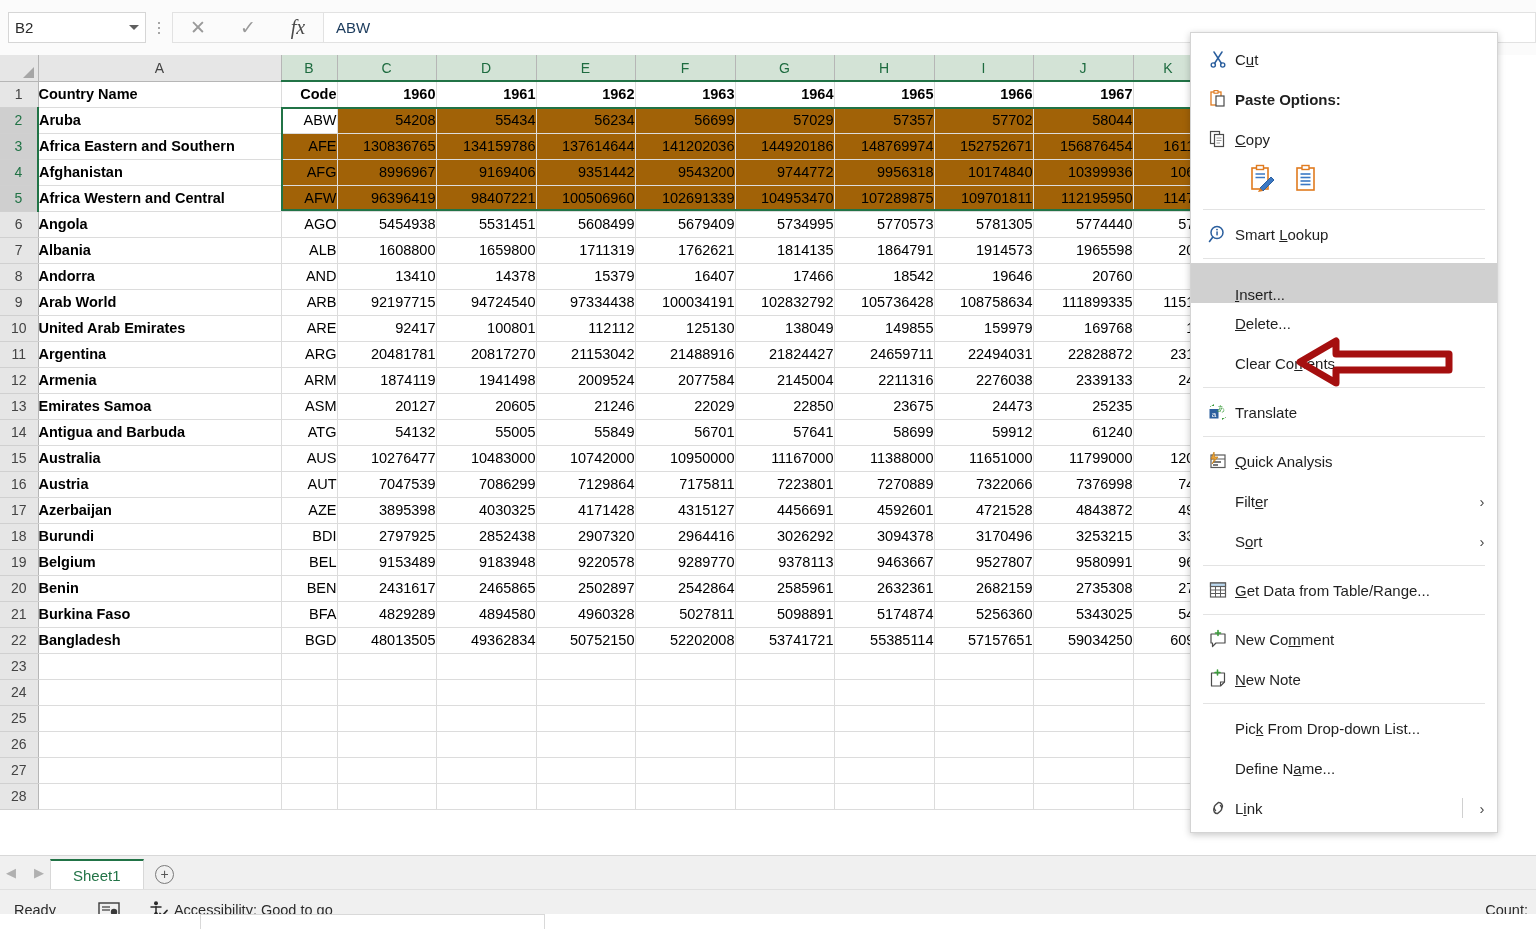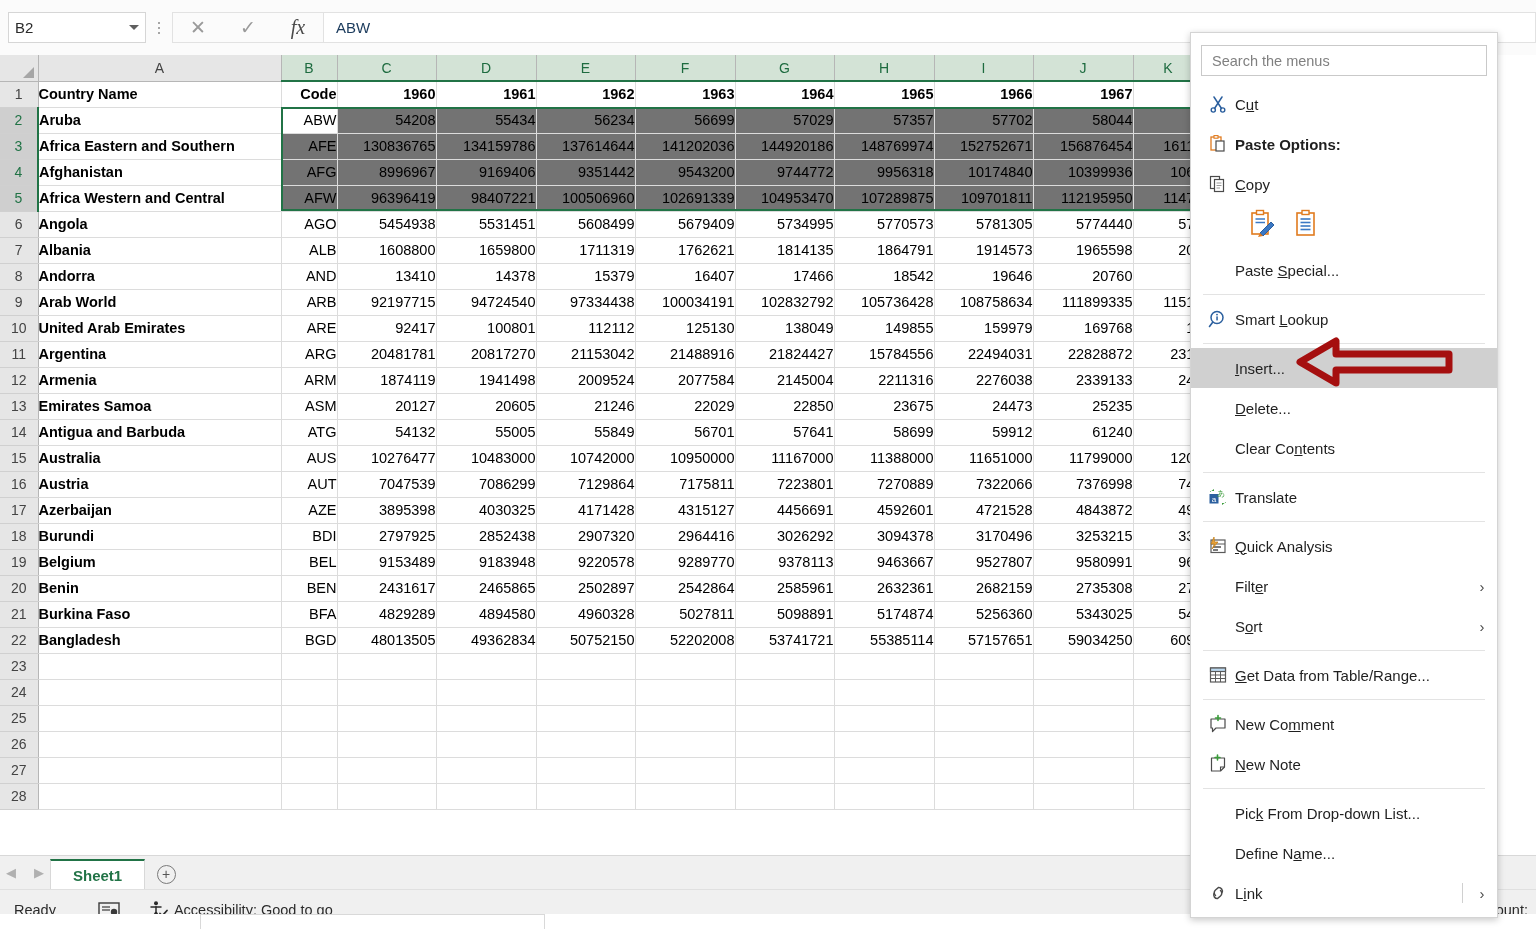--- a/index.html
+++ b/index.html
@@ -85,41 +85,41 @@
     height: 26px; font-size: 14.5px; color: #000;
     border-right: 1px solid #dcdcdc; border-bottom: 1px solid #dcdcdc;
     padding: 0 5px; white-space: nowrap; overflow: hidden;
     background: #fff;
   }
   td.cell.name  { text-align: left; font-weight: bold; }
   td.cell.code  { text-align: right; }
   td.cell.num   { text-align: right; }
   td.cell.hdr1  { font-weight: bold; }
   td.cell.hdr1.num { text-align: right; }
-  td.cell.selected { background: #737373; }
+  td.cell.selected { background: #a16207; }
   td.cell.active   { background: #ffffff; }
 
   
   .sel-outline {
     position: absolute; pointer-events: none;
     border: 2px solid #217346;
   }
 
   
   .tabbar {
     position: absolute; left: 0; top: 855px; width: 1536px; height: 34px;
     background: #f0f0f0; display: flex; align-items: flex-end;
     border-top: 1px solid #d8d8d8;
   }
   .nav-arrows { display: flex; align-items: center; height: 34px; padding: 0 6px; gap: 18px; }
   .nav-arrows span { color: #b0b0b0; font-size: 13px; }
   .sheet-tab {
     height: 30px; padding: 8px 22px; background: #fff;
     display: flex; align-items: center;
-    font-size: 15px; font-weight: bold; color: #217346;
+    font-size: 15px; font-weight: normal; color: #217346;
     border-top: 2px solid #217346; border-left: 1px solid #d8d8d8; border-right: 1px solid #d8d8d8; margin-top: 45px;
   }
   .add-sheet {
     width: 42px; height: 30px; display: flex; align-items: center; justify-content: center;
     color: #666; font-size: 17px;
   }
   .add-sheet .circle {
     width: 19px; height: 19px; border: 1.4px solid #7a7a7a; border-radius: 50%;
     display: flex; align-items: center; justify-content: center; font-size: 14px; line-height: 1;
     color: #555;
@@ -155,21 +155,21 @@
   .ctx-search {
     margin: 6px 10px 8px 10px; height: 31px;
     border: 1px solid #c9c9c9; background: #fff;
     display: flex; align-items: center; padding: 0 10px;
     font-size: 14.5px; color: #808080;
   }
   .ctx-item {
     height: 40px; display: flex; align-items: center;
     font-size: 15px; color: #1f1f1f; padding-left: 10px; position: relative;
   }
-  .ctx-item.hl { background: #d0d0d0; }
+  .ctx-item.hl { background: #d0d0d0; align-items: flex-end; }
   .ctx-ico {
     width: 34px; min-width: 34px; display: flex; align-items: center; justify-content: center;
   }
   .ctx-label { flex: 1; }
   .ctx-label u { text-decoration: underline; }
   .ctx-label.bold { font-weight: bold; }
   .ctx-chev { width: 30px; display: flex; align-items: center; justify-content: center; color: #4a4a4a; font-size: 15px;}
   .ctx-sep { height: 1px; background: #e3e3e3; margin: 4px 12px; }
   .paste-icons { display: flex; gap: 14px; padding: 4px 0 8px 56px; }
   .link-divider{ width:1px; height:20px; background:#d0d0d0; margin-right:4px;}
@@ -379,21 +379,21 @@
           </tr>
           <tr>
             <td class="rowh">11</td>
             <td class="cell name">Argentina</td>
             <td class="cell code">ARG</td>
             <td class="cell num">20481781</td>
             <td class="cell num">20817270</td>
             <td class="cell num">21153042</td>
             <td class="cell num">21488916</td>
             <td class="cell num">21824427</td>
-            <td class="cell num">15784556</td>
+            <td class="cell num">24659711</td>
             <td class="cell num">22494031</td>
             <td class="cell num">22828872</td>
             <td class="cell num">2316</td>
           </tr>
           <tr>
             <td class="rowh">12</td>
             <td class="cell name">Armenia</td>
             <td class="cell code">ARM</td>
             <td class="cell num">1874119</td>
             <td class="cell num">1941498</td>
@@ -667,23 +667,20 @@
     </span>
     <span class="st-count">Count:</span>
   </div>
 
   <div class="bottom-strip">
     <div class="tb-box"></div>
   </div>
 
   <div class="ctx-menu">
 
-    <div class="ctx-search">
-      <span>Search the menus</span>
-    </div>
 
     <div class="ctx-item">
       <span class="ctx-ico">
         <svg width="20" height="20" viewBox="0 0 20 20">
           <path d="M6 3 L13.5 14.5 M14 3 L6.5 14.5" stroke="#2b5f9e" stroke-width="1.5" fill="none" stroke-linecap="round"></path>
           <circle cx="5.3" cy="16" r="2.1" fill="none" stroke="#2b5f9e" stroke-width="1.4"></circle>
           <circle cx="14.7" cy="16" r="2.1" fill="none" stroke="#2b5f9e" stroke-width="1.4"></circle>
         </svg>
       </span>
       <span class="ctx-label">C<u>u</u>t</span>
@@ -729,24 +726,20 @@
           <rect x="6" y="5" width="17" height="22" fill="#fff" stroke="#e07b1f" stroke-width="1.6"></rect>
           <rect x="11" y="2.5" width="7" height="4" fill="#fff" stroke="#e07b1f" stroke-width="1.4"></rect>
           <line x1="9.5" y1="11" x2="19.5" y2="11" stroke="#3b78c4" stroke-width="1.6"></line>
           <line x1="9.5" y1="14.5" x2="19.5" y2="14.5" stroke="#3b78c4" stroke-width="1.6"></line>
           <line x1="9.5" y1="18" x2="19.5" y2="18" stroke="#3b78c4" stroke-width="1.6"></line>
           <line x1="9.5" y1="21.5" x2="19.5" y2="21.5" stroke="#3b78c4" stroke-width="1.6"></line>
         </svg>
       </span>
     </div>
 
-    <div class="ctx-item">
-      <span class="ctx-ico"></span>
-      <span class="ctx-label">Paste <u>S</u>pecial...</span>
-    </div>
 
     <div class="ctx-sep"></div>
 
     <div class="ctx-item">
       <span class="ctx-ico">
         <svg width="20" height="20" viewBox="0 0 20 20">
           <circle cx="9" cy="8.5" r="6" fill="none" stroke="#2b5f9e" stroke-width="1.5"></circle>
           <line x1="4.5" y1="13.5" x2="1.5" y2="17.5" stroke="#2b5f9e" stroke-width="1.6" stroke-linecap="round"></line>
           <circle cx="9" cy="5.6" r="0.9" fill="#2b5f9e"></circle>
           <rect x="8.3" y="7.4" width="1.5" height="4" fill="#2b5f9e"></rect>

